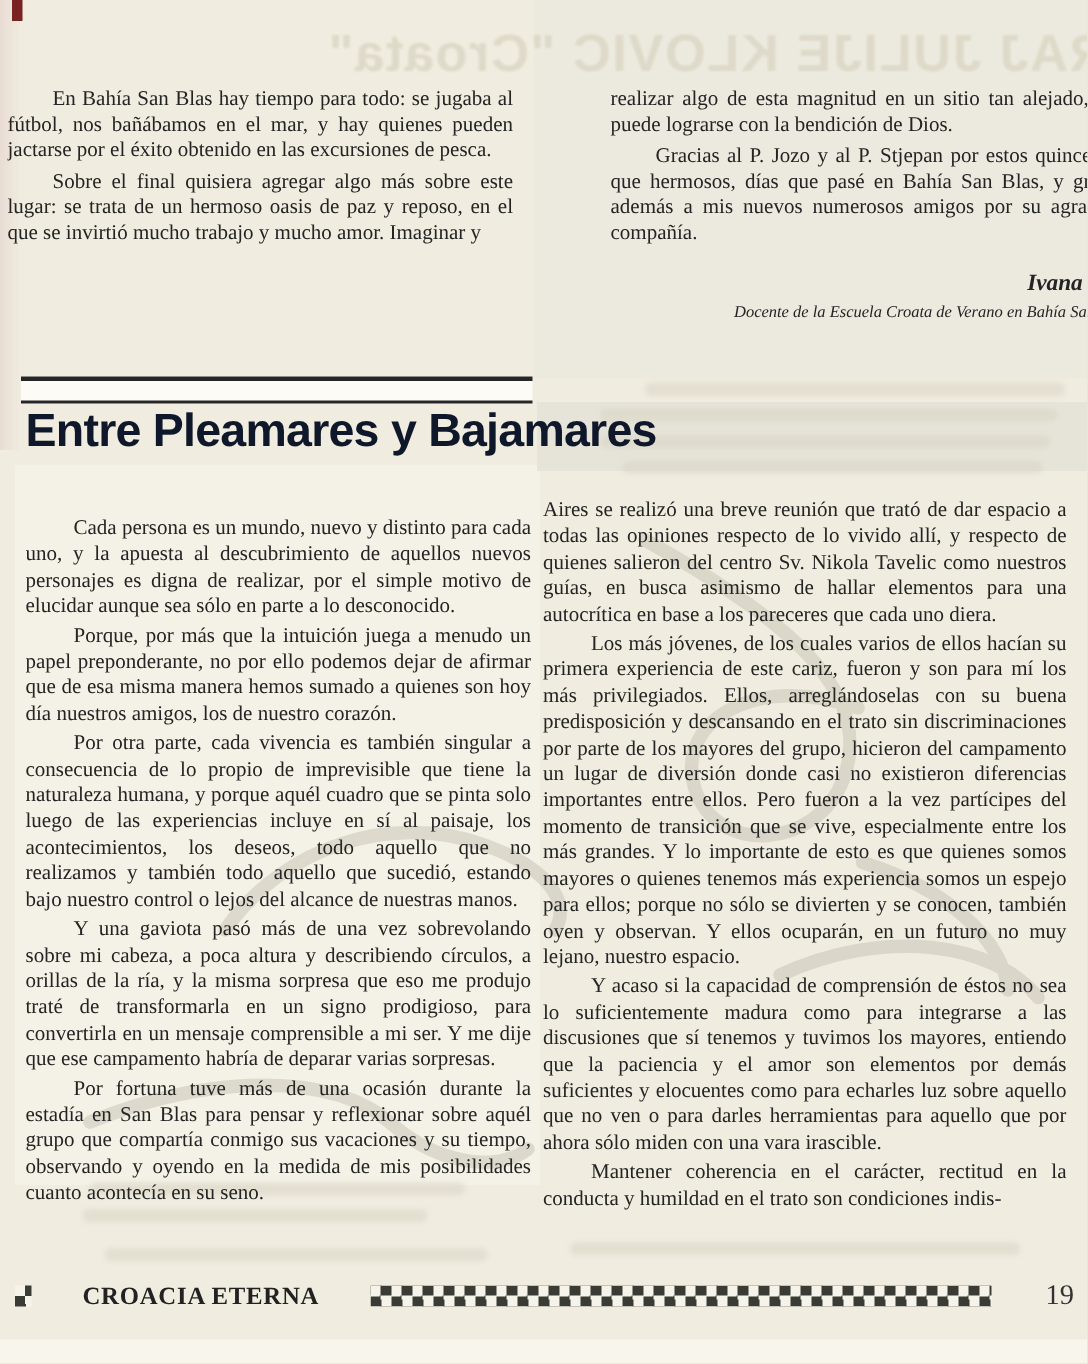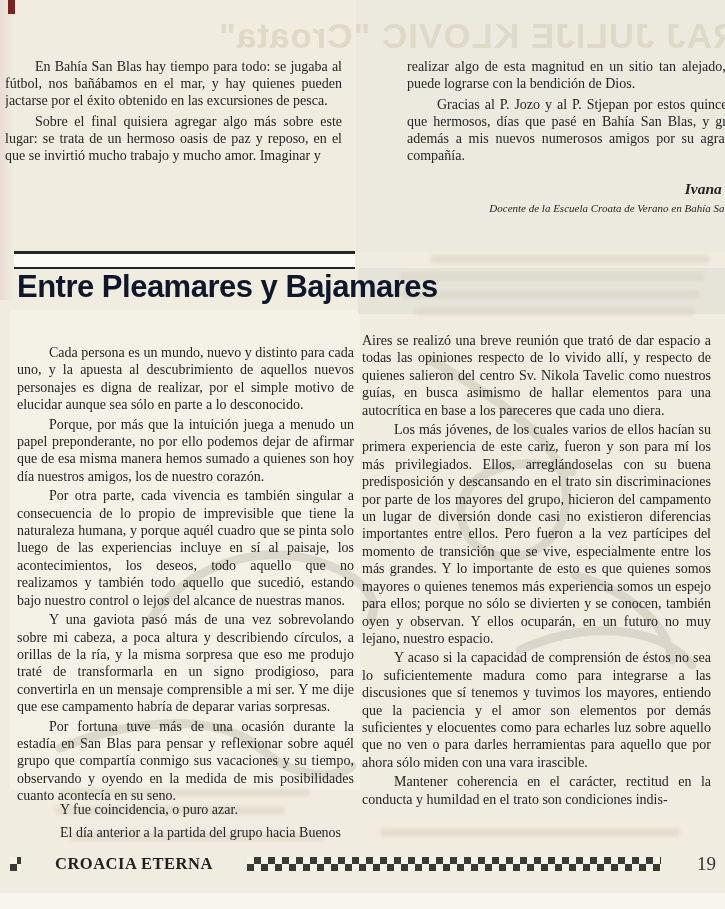--- a/index.html
+++ b/index.html
@@ -118,24 +118,20 @@
   <h1 class="headline" style="margin:0;">Entre Pleamares y Bajamares</h1>
 
   <div class="col main-left">
     <p>Cada persona es un mundo, nuevo y distinto para cada uno, y la apuesta al descubrimiento de aquellos nuevos personajes es digna de realizar, por el simple motivo de elucidar aunque sea sólo en parte a lo desconocido.</p>
     <p>Porque, por más que la intuición juega a menudo un papel preponderante, no por ello podemos dejar de afirmar que de esa misma manera hemos sumado a quienes son hoy día nuestros amigos, los de nuestro corazón.</p>
     <p>Por otra parte, cada vivencia es también singular a consecuencia de lo propio de imprevisible que tiene la naturaleza humana, y porque aquél cuadro que se pinta solo luego de las experiencias incluye en sí al paisaje, los acontecimientos, los deseos, todo aquello que no realizamos y también todo aquello que sucedió, estando bajo nuestro control o lejos del alcance de nuestras manos.</p>
     <p>Y una gaviota pasó más de una vez sobrevolando sobre mi cabeza, a poca altura y describiendo círculos, a orillas de la ría, y la misma sorpresa que eso me produjo traté de transformarla en un signo prodigioso, para convertirla en un mensaje comprensible a mi ser. Y me dije que ese campamento habría de deparar varias sorpresas.</p>
     <p>Por fortuna tuve más de una ocasión durante la estadía en San Blas para pensar y reflexionar sobre aquél grupo que compartía conmigo sus vacaciones y su tiempo, observando y oyendo en la medida de mis posibilidades cuanto acontecía en su seno.</p>
   </div>
 
-  <div class="closing">
-    <div>Y fue coincidencia, o puro azar.</div>
-    <div>El día anterior a la partida del grupo hacia Buenos</div>
-  </div>
 
   <div class="col main-right">
     <p class="noindent">Aires se realizó una breve reunión que trató de dar espacio a todas las opiniones respecto de lo vivido allí, y respecto de quienes salieron del centro Sv. Nikola Tavelic como nuestros guías, en busca asimismo de hallar elementos para una autocrítica en base a los pareceres que cada uno diera.</p>
     <p>Los más jóvenes, de los cuales varios de ellos hacían su primera experiencia de este cariz, fueron y son para mí los más privilegiados. Ellos, arreglándoselas con su buena predisposición y descansando en el trato sin discriminaciones por parte de los mayores del grupo, hicieron del campamento un lugar de diversión donde casi no existieron diferencias importantes entre ellos. Pero fueron a la vez partícipes del momento de transición que se vive, especialmente entre los más grandes. Y lo importante de esto es que quienes somos mayores o quienes tenemos más experiencia somos un espejo para ellos; porque no sólo se divierten y se conocen, también oyen y observan. Y ellos ocuparán, en un futuro no muy lejano, nuestro espacio.</p>
     <p>Y acaso si la capacidad de comprensión de éstos no sea lo suficientemente madura como para integrarse a las discusiones que sí tenemos y tuvimos los mayores, entiendo que la paciencia y el amor son elementos por demás suficientes y elocuentes como para echarles luz sobre aquello que no ven o para darles herramientas para aquello que por ahora sólo miden con una vara irascible.</p>
     <p>Mantener coherencia en el carácter, rectitud en la conducta y humildad en el trato son condiciones indis-</p>
   </div>
 
   <div class="footer">
     <div class="checker-sm"></div>

